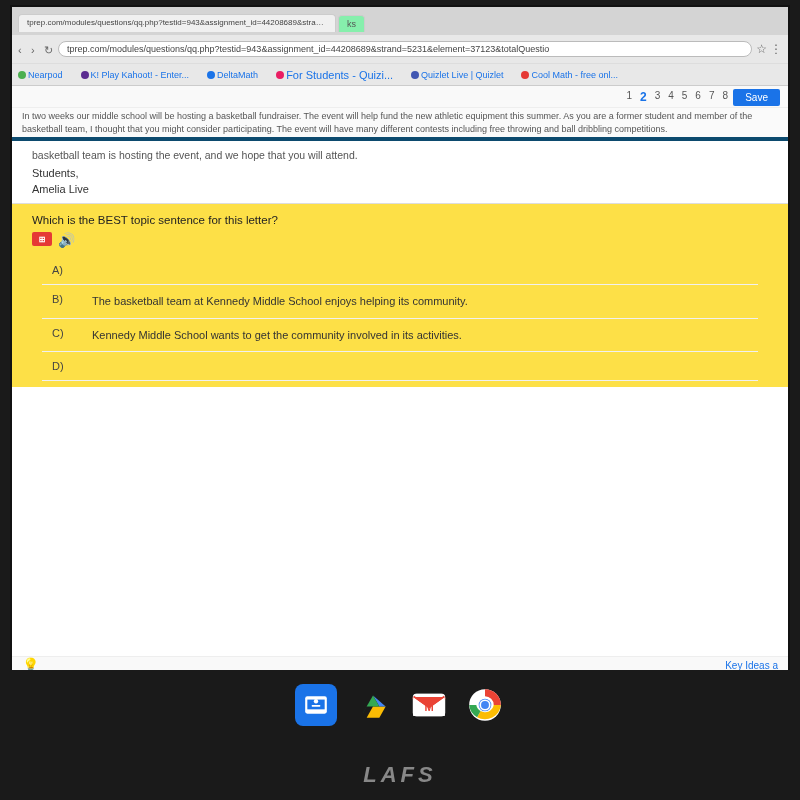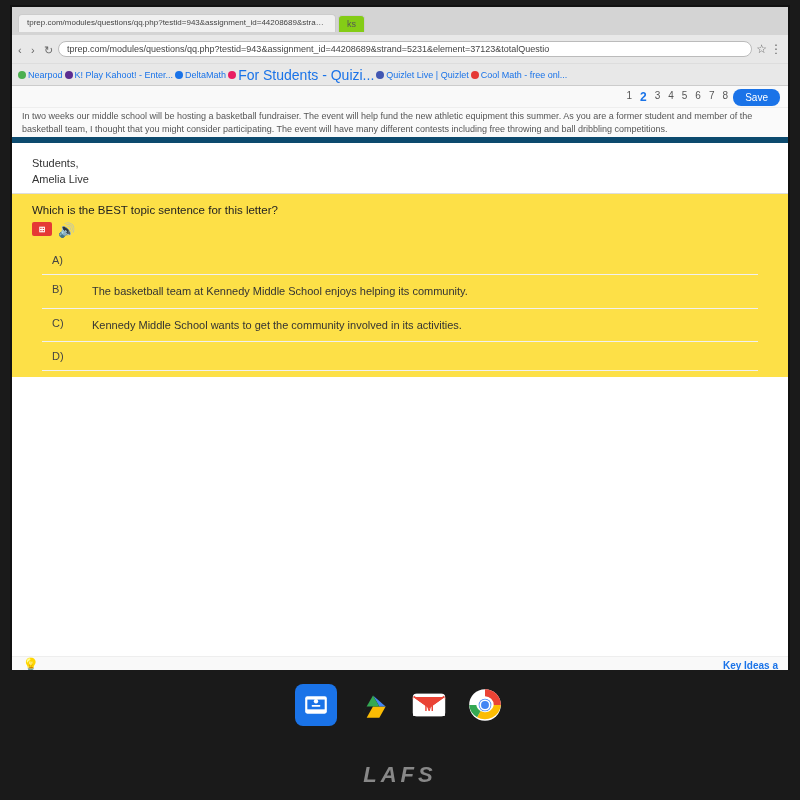--- a/index.html
+++ b/index.html
@@ -46,21 +46,21 @@
       display: flex;
       align-items: center;
       background: #d4d4d4;
       padding: 4px 6px 0;
       height: 28px;
       gap: 2px;
       overflow: hidden;
     }
 
     .tab {
-      background: #84cc16;
+      background: #86efac;
       border-radius: 4px 4px 0 0;
       padding: 3px 8px;
       font-size: 9px;
       color: #333;
       white-space: nowrap;
       border: 1px solid #ccc;
       border-bottom: none;
       cursor: pointer;
     }
 
@@ -87,21 +87,21 @@
       color: #444;
       overflow: hidden;
       text-overflow: ellipsis;
       white-space: nowrap;
     }
 
     .bookmarks-bar {
       display: flex;
       align-items: center;
       padding: 2px 6px;
-      gap: 2px;
+      gap: 18px;
       background: #e8e8e8;
       border-top: 1px solid #ddd;
       height: 22px;
       overflow: hidden;
     }
 
     .bookmark-item {
       font-size: 9px;
       color: #1a73e8;
       white-space: nowrap;
@@ -151,21 +151,21 @@
 
     .save-btn {
       position: absolute;
       right: 8px;
       top: 3px;
       background: #1a73e8;
       color: white;
       border: none;
       padding: 3px 12px;
       font-size: 10px;
-      border-radius: 8px;
+      border-radius: 2px;
       cursor: pointer;
     }
 
     
     .letter-area {
       padding: 8px 20px;
       font-size: 11px;
       color: #333;
       background: white;
       border-bottom: 1px solid #ddd;
@@ -284,21 +284,20 @@
 
     .hint-label {
       font-size: 9px;
       color: #888;
     }
 
     .key-ideas-link {
       color: #1a73e8;
       font-size: 10px;
       text-align: right;
-      font-weight: bold;
     }
 
     
     .taskbar {
       width: 800px;
       height: 70px;
       background: #1a1a1a;
       display: flex;
       align-items: center;
       justify-content: center;
@@ -339,21 +338,21 @@
     .dell-text span {
       font-style: italic;
     }
 
     .top-banner-text {
       font-size: 9px;
       color: #555;
       padding: 2px 10px;
       line-height: 1.4;
       background: #fafafa;
-      border-bottom: 6px solid #0c4a6e;
+      border-bottom: 4px solid #0c4a6e;
     }
   </style>
 </head>
 <body>
 
 <div class="monitor-frame">
 
   <div class="screen">
 
     <div class="browser-chrome">
@@ -388,21 +387,21 @@
         <div class="bookmark-item">
           <span style="width:8px;height:8px;border-radius:50%;background:#5c2d91;display:inline-block;"></span>
           <span style="font-size:9px;">K! Play Kahoot! - Enter...</span>
         </div>
         <div class="bookmark-item">
           <span style="width:8px;height:8px;border-radius:50%;background:#1a73e8;display:inline-block;"></span>
           <span style="font-size:9px;">DeltaMath</span>
         </div>
         <div class="bookmark-item">
           <span style="width:8px;height:8px;border-radius:50%;background:#e91e63;display:inline-block;"></span>
-          <span style="font-size:14px;text-align:center;">For Students - Quizi...</span>
+          <span style="font-size:11px;text-align:center;">For Students - Quizi...</span>
         </div>
         <div class="bookmark-item">
           <span style="width:8px;height:8px;border-radius:50%;background:#4257b2;display:inline-block;"></span>
           <span style="font-size:9px;">Quizlet Live | Quizlet</span>
         </div>
         <div class="bookmark-item">
           <span style="width:8px;height:8px;border-radius:50%;background:#e53935;display:inline-block;"></span>
           <span style="font-size:9px;">Cool Math - free onl...</span>
         </div>
       </div>
@@ -422,20 +421,21 @@
           <span class="page-num">8</span>
         </div>
         <button class="save-btn">Save</button>
       </div>
 
       <div class="top-banner-text">
         <span>In two weeks our middle school will be hosting a basketball fundraiser. The event will help fund the new athletic equipment this summer. As you are a former student and member of the basketball team, I thought that you might consider participating. The event will have many different contests including free throwing and ball dribbling competitions.</span>
       </div>
 
       <div class="letter-area">
+        <p class="letter-scrolled">basketball team is hosting the event, and we hope that you will attend.</p>
         <p class="sincerely">Students,</p>
         <p class="author-name">Amelia Live</p>
       </div>
 
       <div class="question-area">
         <p class="question-text">Which is the BEST topic sentence for this letter?</p>
         <div class="question-icons">
           <div class="icon-box">
             <span style="color:white;font-size:8px;">⊞</span>
           </div>

